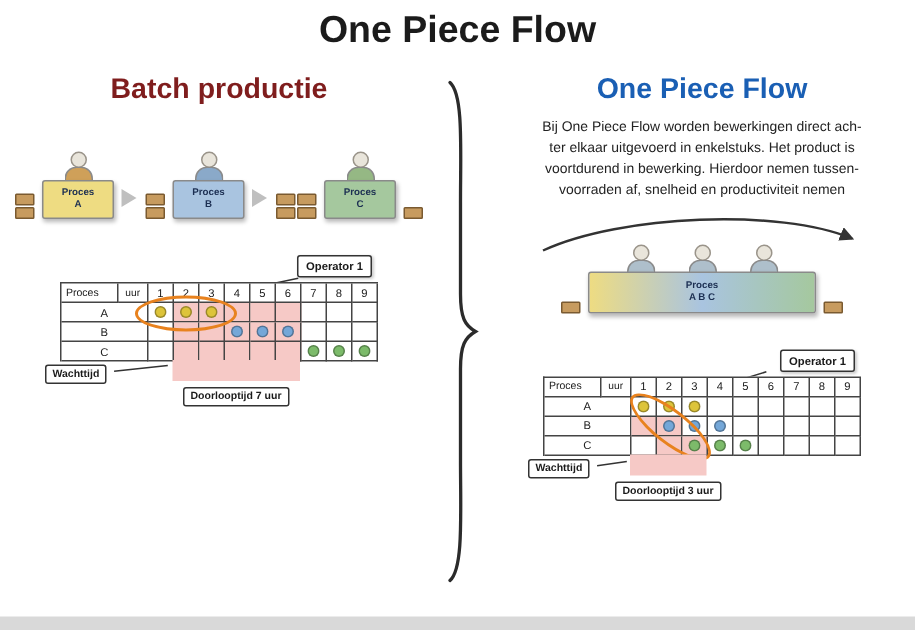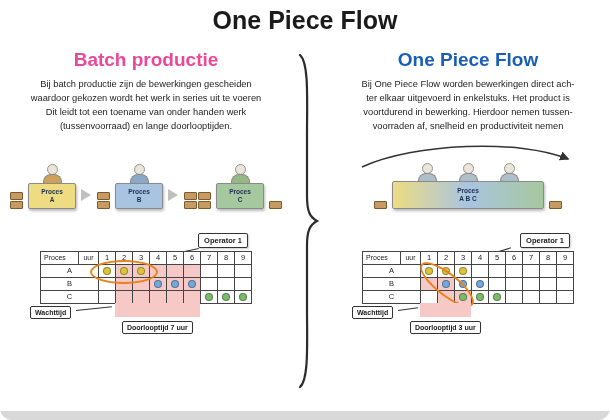--- a/index.html
+++ b/index.html
@@ -1,17 +1,17 @@
 <!DOCTYPE html>
 <html><head>
 <meta charset="utf-8">
 <style>
   html,body{margin:0;padding:0;background:#fff;}
   .canvas{position:relative;width:610px;height:420px;background:#ffffff;
-    font-family:"Liberation Sans",sans-serif;overflow:hidden;color:#1a1a1a;border-radius:12px;}
+    font-family:"Liberation Sans",sans-serif;overflow:hidden;color:#1a1a1a;}
   .page-title{margin:6px 0 0;text-align:center;font-size:25px;font-weight:700;color:#1b1b1b;}
   .columns{display:flex;margin-top:2px;}
   .col{box-sizing:border-box;}
   .col-left{width:292px;}
   .col-divider{width:34px;display:flex;justify-content:center;align-items:flex-start;padding-top:14px;}
   .col-right{width:284px;}
   .col-heading{margin:12px 0 0;text-align:center;font-size:19px;font-weight:700;color:#1a5fb4;}
   .desc{margin:7px 6px 0;text-align:center;font-size:9.3px;line-height:1.5;color:#222;
     white-space:pre-line;}
   
@@ -65,25 +65,21 @@
 </head>
 <body>
 
 <div class="canvas">
 
   <h1 class="page-title">One Piece Flow</h1>
 
   <div class="columns">
 
     <section class="col col-left">
-      <h2 class="col-heading" style="color: #ec4899;">Batch productie</h2>
-      <p class="desc">Bij batch productie zijn de bewerkingen gescheiden
-waardoor gekozen wordt het werk in series uit te voeren
-Dit  leidt tot een toename van onder handen werk
-(tussenvoorraad) en lange doorlooptijden.</p>
+      <h2 class="col-heading" style="color: #7f1d1d;">Batch productie</h2>
 
       <div class="flow" id="batch-flow">
         <div class="cstack">
           <div class="crate" style="background: rgb(199, 155, 95);"></div>
           <div class="crate" style="background: rgb(199, 155, 95);"></div>
         </div>
         <div class="station">
           <div class="person">
             <div class="head"></div>
             <div class="torso t-a"></div>

